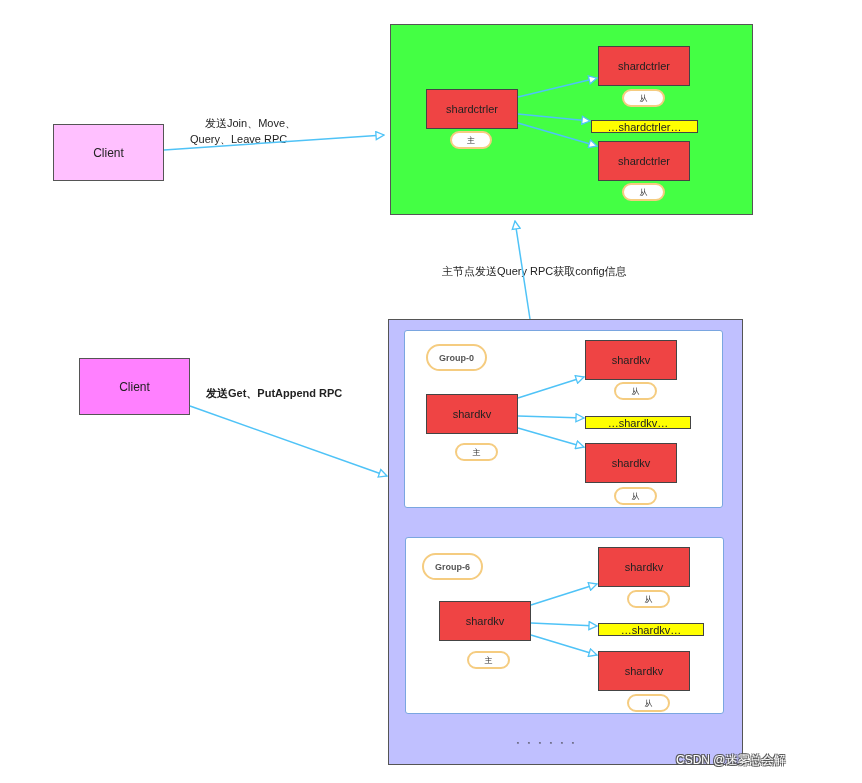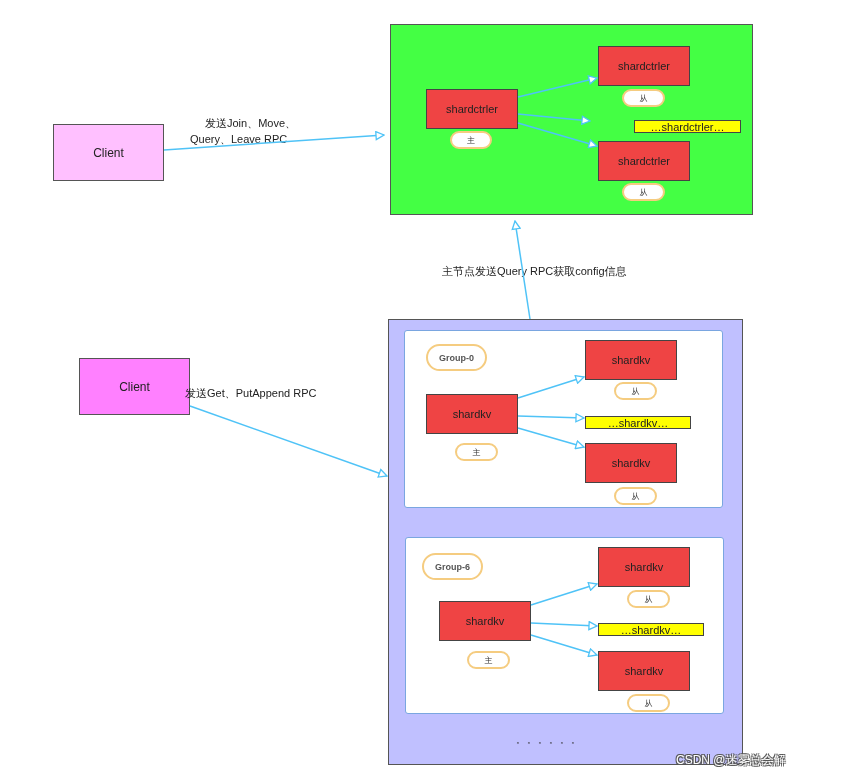--- a/index.html
+++ b/index.html
@@ -25,40 +25,40 @@
 
 <div class="abs client" style="left:53px;top:124px;width:111px;height:57px;background:#ffc0ff;">
   <span>Client</span>
 </div>
 <div class="abs client" style="left:79px;top:358px;width:111px;height:57px;background:#ff80ff;">
   <span>Client</span>
 </div>
 
 <div class="abs label" style="left:205px;top:116px;">发送Join、Move、</div>
 <div class="abs label" style="left:190px;top:132px;">Query、Leave RPC</div>
-<div class="abs label" style="left:185px;top:386px;">发送Get、PutAppend RPC</div>
+<div class="abs label" style="left:206px;top:386px;font-weight:bold;">发送Get、PutAppend RPC</div>
 <div class="abs label" style="left:442px;top:264px;">主节点发送Query RPC获取config信息</div>
 
 <div class="abs panel-green" style="left:390px;top:24px;width:363px;height:191px;"></div>
 
 <div class="abs node" style="left:426px;top:89px;width:92px;height:40px;">
   <span>shardctrler</span>
 </div>
 <div class="abs pill" style="left:450px;top:131px;width:42px;height:18px;">
   <span>主</span>
 </div>
 
 <div class="abs node" style="left:598px;top:46px;width:92px;height:40px;">
   <span>shardctrler</span>
 </div>
 <div class="abs pill" style="left:622px;top:89px;width:43px;height:18px;">
   <span>从</span>
 </div>
 
-<div class="abs ellip" style="left:591px;top:120px;width:107px;height:13px;margin-left:43px;">
+<div class="abs ellip" style="left:591px;top:120px;width:107px;height:13px;">
   <span>…shardctrler…</span>
 </div>
 
 <div class="abs node" style="left:598px;top:141px;width:92px;height:40px;">
   <span>shardctrler</span>
 </div>
 <div class="abs pill" style="left:622px;top:183px;width:43px;height:18px;">
   <span>从</span>
 </div>
 

